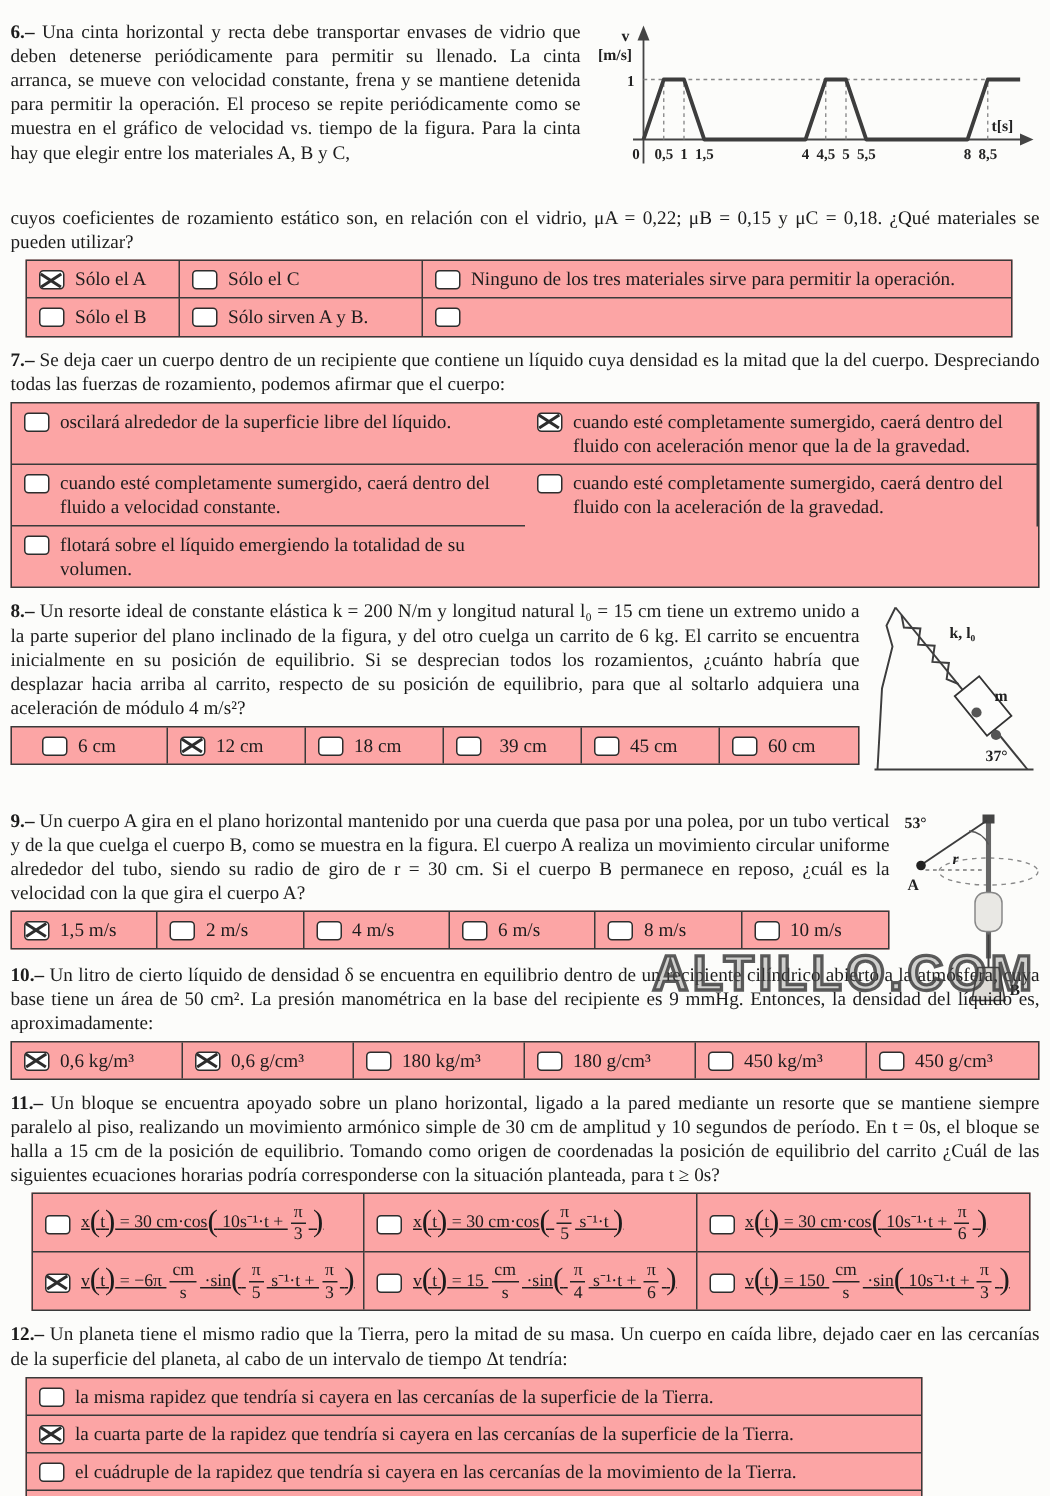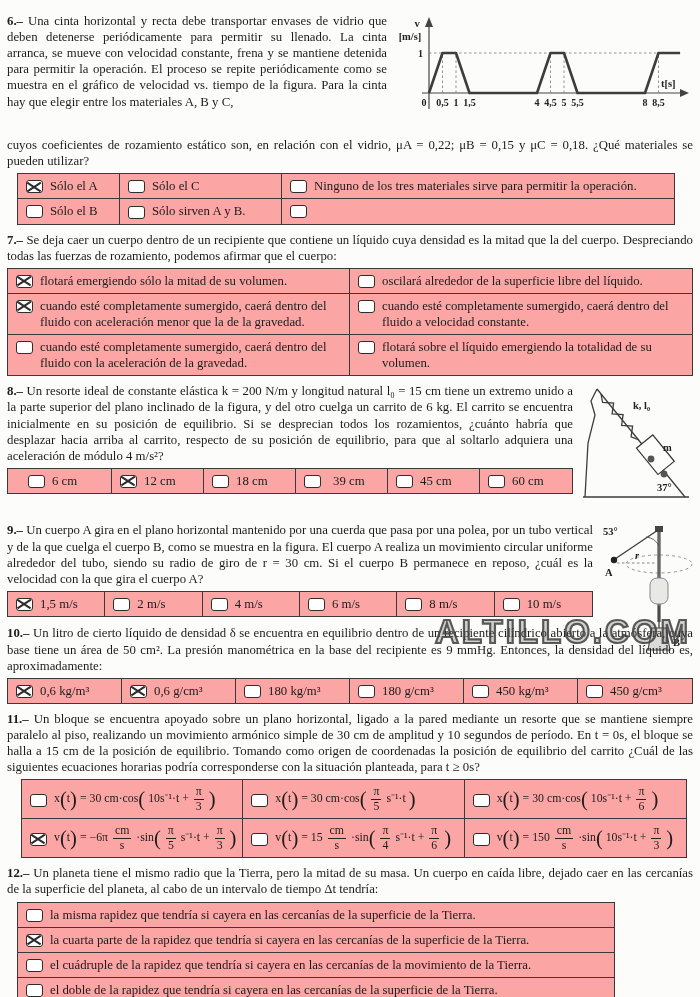--- a/index.html
+++ b/index.html
@@ -100,37 +100,33 @@
         <span class="opt-label">Sólo el C</span>
       </div>
       <div class="opt-cell" style="border-right: none;">
         <span class="cb mark-none"></span>
         <span class="opt-label">Ninguno de los tres materiales sirve para permitir la operación.</span>
       </div>
       <div class="opt-cell" style="border-bottom: none;">
         <span class="cb mark-none"></span>
         <span class="opt-label">Sólo el B</span>
       </div>
-      <div class="opt-cell" style="border-bottom: none; align-items: center;">
+      <div class="opt-cell" style="border-bottom: none;">
         <span class="cb mark-none"></span>
         <span class="opt-label">Sólo sirven A y B.</span>
       </div>
       <div class="opt-cell" style="border-right: none; border-bottom: none;">
         <span class="cb mark-none"></span>
       </div>
     </div>
 </div>
 
 <div class="q">
   <p class="qtext"><b class="qnum">7.–</b> <span>Se deja caer un cuerpo dentro de un recipiente que contiene un líquido cuya densidad es la mitad que la del cuerpo. Despreciando todas las fuerzas de rozamiento, podemos afirmar que el cuerpo:</span></p>
   <div class="opt-grid" style="grid-template-columns: 1fr 1fr;">
-      <div class="opt-cell">
-        <span class="cb mark-x"></span>
-        <span class="opt-label">flotará emergiendo sólo la mitad de su volumen.</span>
-      </div>
       <div class="opt-cell" style="border-right: none;">
         <span class="cb mark-none"></span>
         <span class="opt-label">oscilará alrededor de la superficie libre del líquido.</span>
       </div>
       <div class="opt-cell">
         <span class="cb mark-x"></span>
         <span class="opt-label">cuando esté completamente sumergido, caerá dentro del fluido con aceleración menor que la de la gravedad.</span>
       </div>
       <div class="opt-cell" style="border-right: none;">
         <span class="cb mark-none"></span>
@@ -275,21 +271,21 @@
       </div>
       <div class="opt-cell" style="border-right: none; border-bottom: none;">
         <span class="cb mark-none"></span>
         <span class="opt-label">450 g/cm³</span>
       </div>
     </div>
 </div>
 
 <div class="q">
   <p class="qtext"><b class="qnum">11.–</b> <span>Un bloque se encuentra apoyado sobre un plano horizontal, ligado a la pared mediante un resorte que se mantiene siempre paralelo al piso, realizando un movimiento armónico simple de 30 cm de amplitud y 10 segundos de período. En t = 0s, el bloque se halla a 15 cm de la posición de equilibrio. Tomando como origen de coordenadas la posición de equilibrio del carrito ¿Cuál de las siguientes ecuaciones horarias podría corresponderse con la situación planteada, para t ≥ 0s?</span></p>
-  <div class="opt-grid eq-grid" style="margin-left: 14px; margin-right: 6px; grid-template-columns: 1fr 1fr 1fr;">
+  <div class="opt-grid eq-grid" style="margin-left: 14px; margin-right: 6px; grid-template-columns: 1fr 1fr 1fr; text-decoration: underline;">
       <div class="opt-cell">
         <span class="cb mark-none"></span>
         <span class="opt-label eq">x<span class="bp">(</span>t<span class="bp">)</span> = 30 cm·cos<span class="bp">(</span> 10s⁻¹·t + <span class="frac"><span class="num">π</span><span class="den">3</span></span> <span class="bp">)</span></span>
       </div>
       <div class="opt-cell">
         <span class="cb mark-none"></span>
         <span class="opt-label eq">x<span class="bp">(</span>t<span class="bp">)</span> = 30 cm·cos<span class="bp">(</span> <span class="frac"><span class="num">π</span><span class="den">5</span></span> s⁻¹·t <span class="bp">)</span></span>
       </div>
       <div class="opt-cell" style="border-right: none;">
         <span class="cb mark-none"></span>

